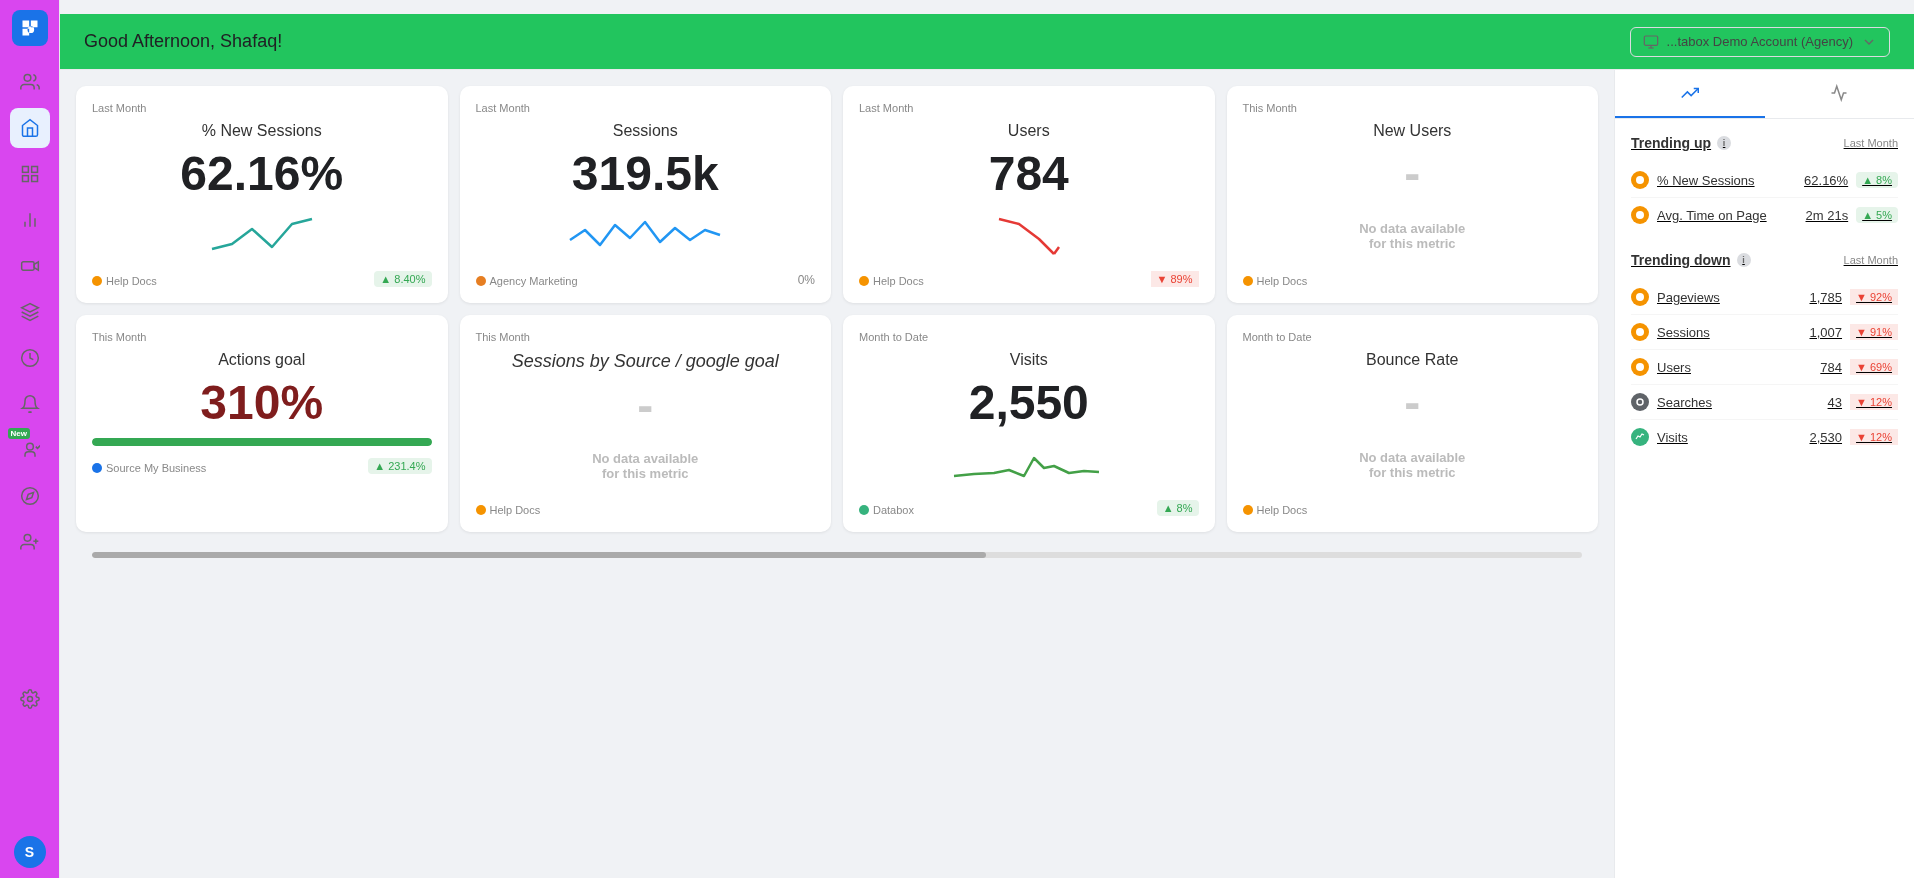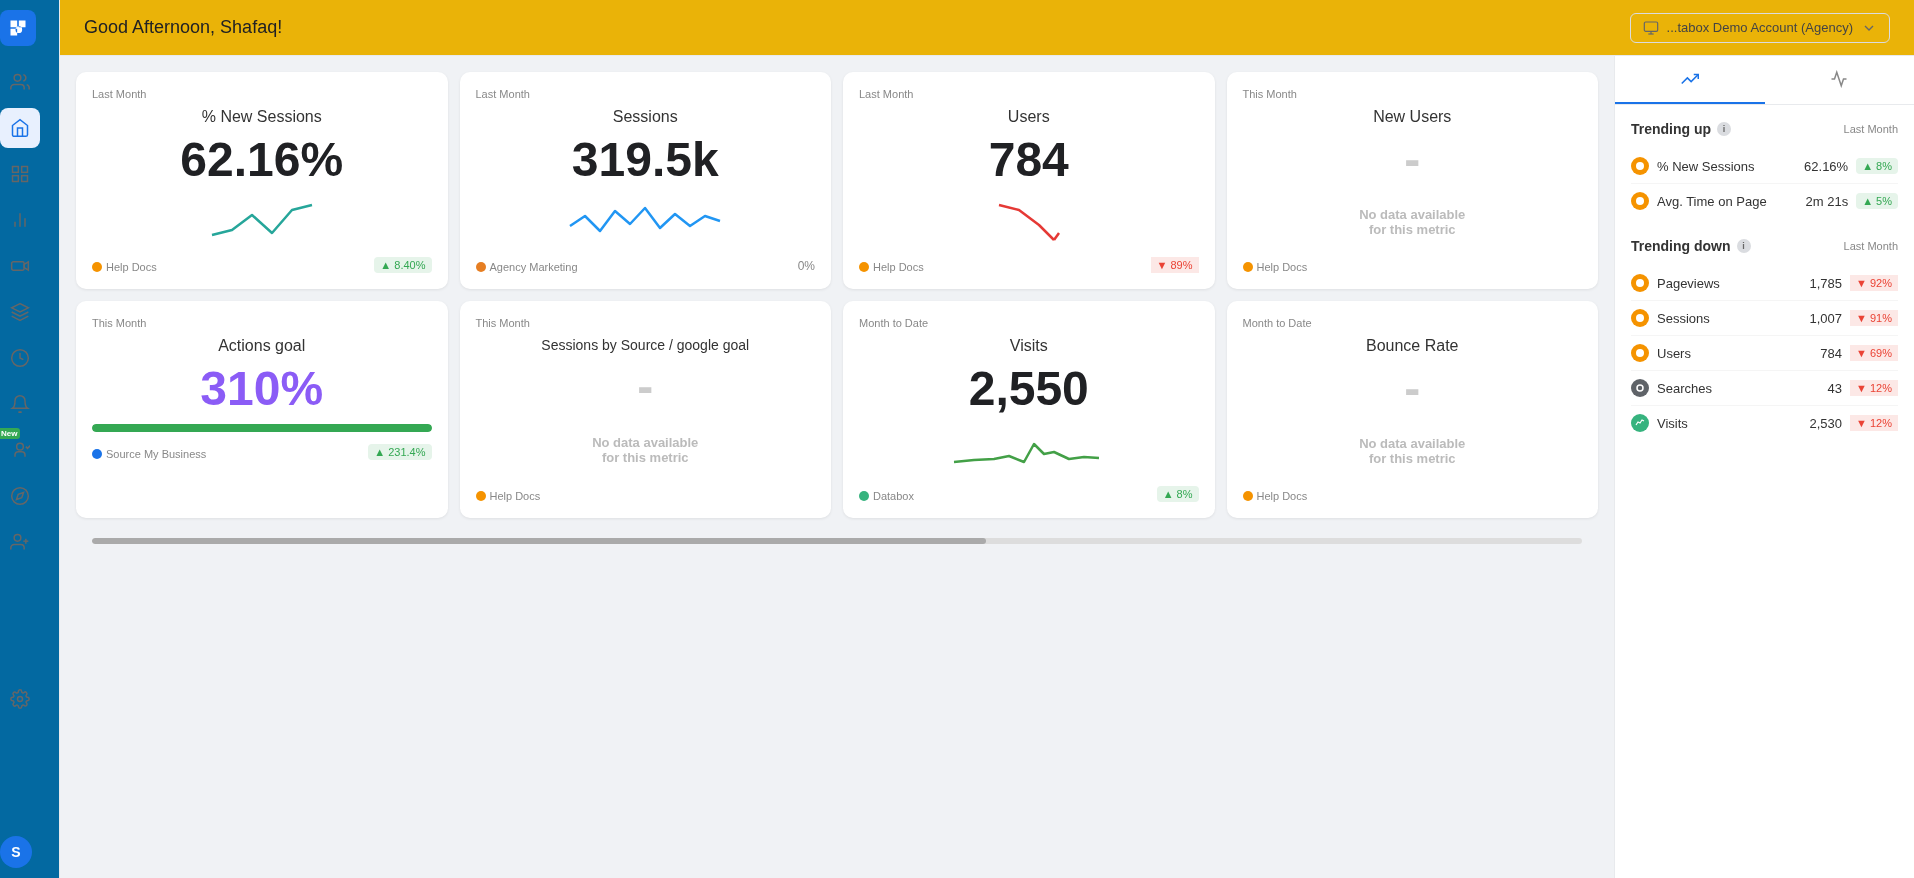--- a/index.html
+++ b/index.html
@@ -1,23 +1,24 @@
 <!DOCTYPE html>
 <html><head>
   <meta charset="utf-8">
   <style>
     * { box-sizing: border-box; margin: 0; padding: 0; }
     body { font-family: -apple-system, BlinkMacSystemFont, 'Segoe UI', sans-serif; background: #f0f2f5; display: flex; height: 878px; overflow: hidden; }
 
     
     .sidebar {
       width: 60px;
-      background: #0369a1;
+      background: #d946ef;
       display: flex;
       flex-direction: column;
+      align-items: center;
       padding: 10px 0;
       border-right: 1px solid #e8eaed;
       gap: 6px;
       z-index: 10;
     }
     .sidebar-logo {
       width: 36px; height: 36px;
       background: #1a73e8;
       border-radius: 8px;
       display: flex; align-items: center; justify-content: center;
@@ -58,27 +59,28 @@
     
     .main-content {
       flex: 1;
       display: flex;
       flex-direction: column;
       overflow: hidden;
     }
 
     
     .header {
-      background: #eab308;
+      background: #22c55e;
       padding: 12px 24px;
       display: flex;
       align-items: center;
       justify-content: space-between;
       border-bottom: 1px solid #e8eaed;
       height: 56px;
+      margin-top: 14px;
     }
     .header-title {
       font-size: 18px;
       font-weight: 500;
       color: #202124;
     }
     .account-selector {
       display: flex;
       align-items: center;
       gap: 8px;
@@ -156,21 +158,21 @@
       font-weight: 500;
       text-align: center;
     }
     .card-value {
       font-size: 48px;
       font-weight: 700;
       color: #202124;
       text-align: center;
       line-height: 1.1;
     }
-    .card-value.green { color: #8b5cf6; }
+    .card-value.green { color: #7f1d1d; }
     .card-value.dash { font-size: 48px; color: #ccc; }
     .card-chart { flex: 1; display: flex; align-items: center; justify-content: center; font-weight: bold; }
     .card-footer {
       display: flex;
       align-items: flex-end;
       justify-content: space-between;
       font-size: 11px;
       color: #888;
       margin-top: 4px;
     }
@@ -252,21 +254,21 @@
       color: #888;
       border-bottom: 2px solid transparent;
     }
     .panel-tab.active {
       color: #1a73e8;
       border-bottom: 2px solid #1a73e8;
     }
     .panel-tab svg { width: 18px; height: 18px; }
     .panel-content { padding: 16px; }
 
-    .trending-section { margin-bottom: 20px; }
+    .trending-section { margin-bottom: 20px; text-decoration: underline; }
     .trending-header {
       display: flex;
       align-items: center;
       justify-content: space-between;
       margin-bottom: 12px;
     }
     .trending-title {
       font-size: 14px;
       font-weight: 600;
       color: #333;
@@ -545,21 +547,21 @@
             <div class="card-source">
               <div class="source-dot gmb"></div>
               <span>Source My Business</span>
             </div>
             <div class="badge-up">▲ 231.4%</div>
           </div>
         </div>
 
         <div class="card">
           <span class="card-period">This Month</span>
-          <div class="card-title" style="font-size:14px;">Sessions by Source / google goal</div>
+          <div class="card-title" style="font-size:18px;font-style:italic;">Sessions by Source / google goal</div>
           <div class="card-value dash">-</div>
           <div class="card-chart no-data">No data available<br>for this metric</div>
           <div class="card-footer">
             <div class="card-source">
               <div class="source-dot"></div>
               <span>Help Docs</span>
             </div>
           </div>
         </div>
 

